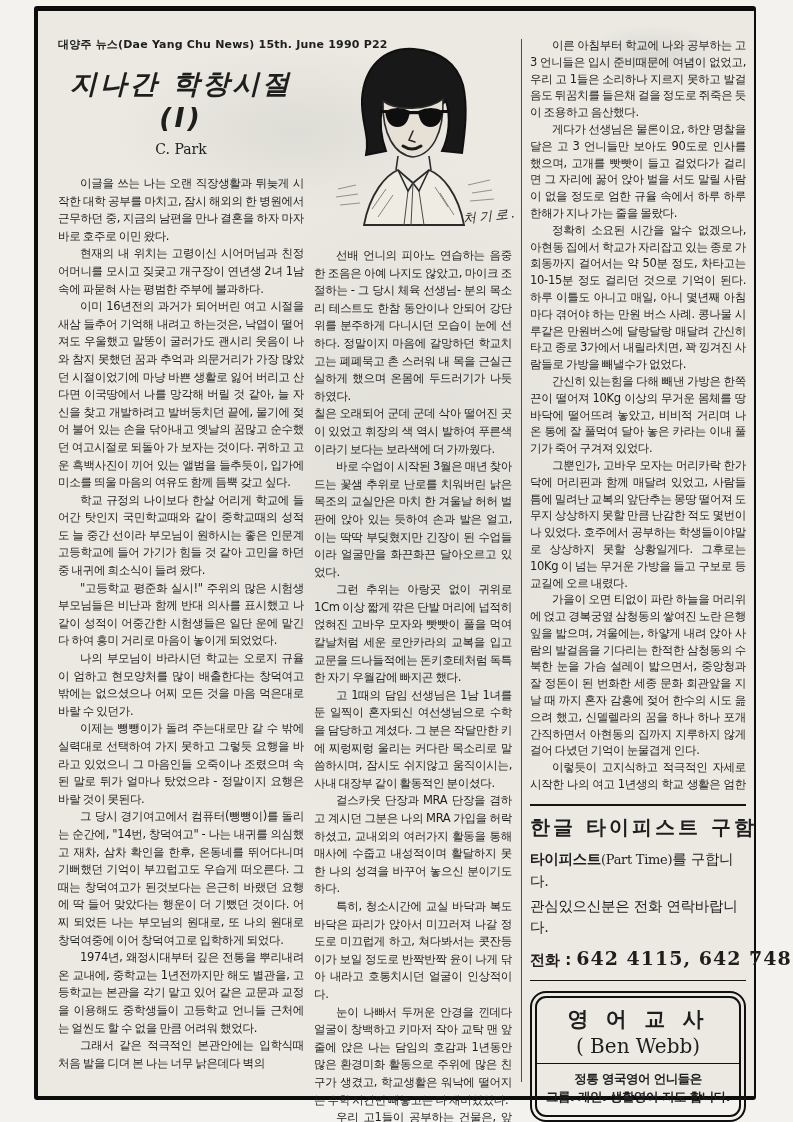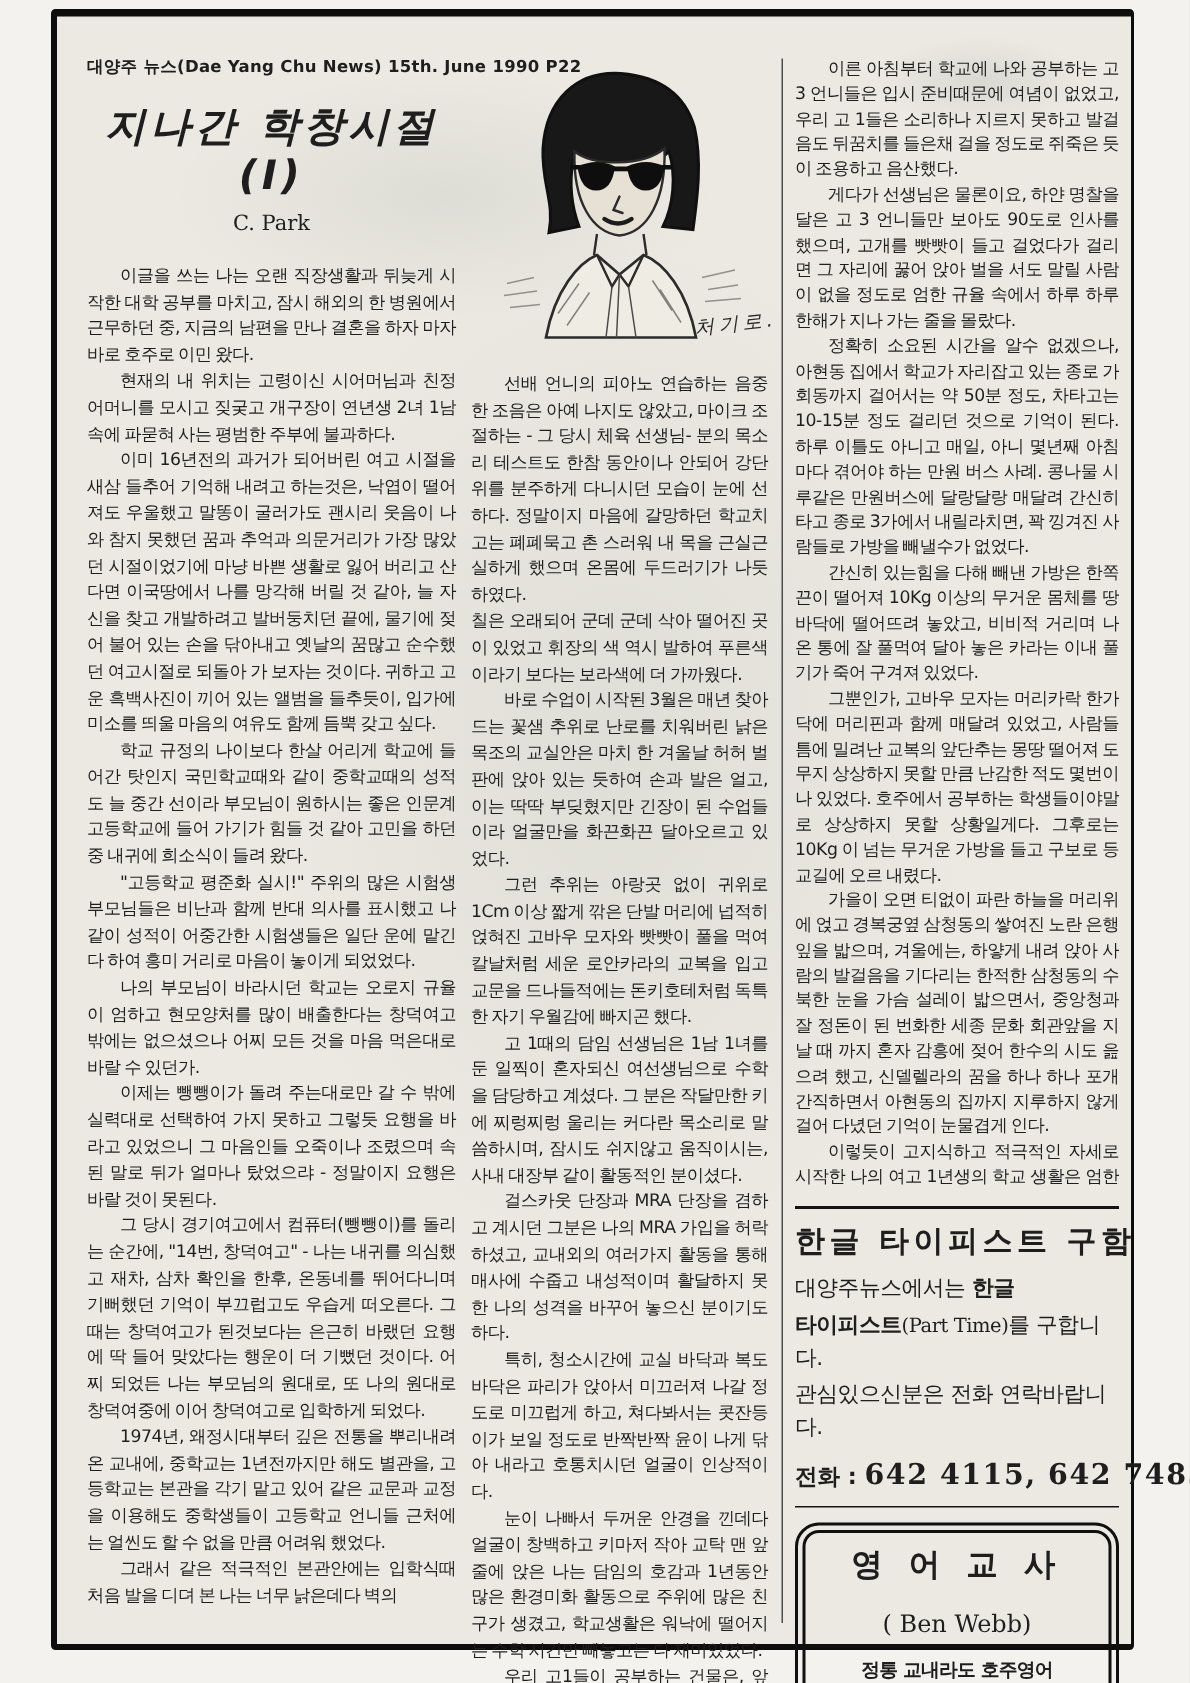--- a/index.html
+++ b/index.html
@@ -74,21 +74,21 @@
 
   .ad2{
     border:2.5px solid #101010;border-radius:16px;padding:3px;
     background:transparent;margin-top:2px;
   }
   .ad2-inner{
     border:2px solid #101010;border-radius:11px;
     padding:7px 5px 9px 5px;text-align:center;
   }
   .ad2-title{font-size:21px;font-weight:bold;letter-spacing:5px;white-space:nowrap;}
-  .ad2-name{font-family:"DejaVu Serif",serif;font-size:16px;margin-top:16px;text-align:center;}
+  .ad2-name{font-family:"DejaVu Serif",serif;font-size:20px;margin-top:1px;text-align:center;}
   .ad2-div{border-top:1.5px solid #101010;margin:5px -5px 6px -5px;}
   .ad2-line{font-size:12.5px;font-weight:bold;letter-spacing:-.5px;line-height:1.45;white-space:nowrap;}
 </style>
 </head>
 <body>
 
 <div class="page-frame">
   <div class="content">
 
     <div class="col col1">
@@ -164,37 +164,36 @@
         <p class="bt">간신히 있는힘을 다해 빼낸 가방은 한쪽 끈이 떨어져 10Kg 이상의 무거운 몸체를 땅바닥에 떨어뜨려 놓았고, 비비적 거리며 나온 통에 잘 풀먹여 달아 놓은 카라는 이내 풀기가 죽어 구겨져 있었다.</p>
         <p class="bt">그뿐인가, 고바우 모자는 머리카락 한가닥에 머리핀과 함께 매달려 있었고, 사람들 틈에 밀려난 교복의 앞단추는 몽땅 떨어져 도무지 상상하지 못할 만큼 난감한 적도 몇번이나 있었다. 호주에서 공부하는 학생들이야말로 상상하지 못할 상황일게다. 그후로는 10Kg 이 넘는 무거운 가방을 들고 구보로 등교길에 오르 내렸다.</p>
         <p class="bt">가을이 오면 티없이 파란 하늘을 머리위에 얹고 경복궁옆 삼청동의 쌓여진 노란 은행잎을 밟으며, 겨울에는, 하얗게 내려 앉아 사람의 발걸음을 기다리는 한적한 삼청동의 수북한 눈을 가슴 설레이 밟으면서, 중앙청과 잘 정돈이 된 번화한 세종 문화 회관앞을 지날 때 까지 혼자 감흥에 젖어 한수의 시도 읊으려 했고, 신델렐라의 꿈을 하나 하나 포개 간직하면서 아현동의 집까지 지루하지 않게 걸어 다녔던 기억이 눈물겹게 인다.</p>
         <p class="bt">이렇듯이 고지식하고 적극적인 자세로 시작한 나의 여고 1년생의 학교 생활은 엄한 규율 속에 잘 적응되어 별 탈없이 많은 친구들과 함께 보낼 수 있었다. (다음호에 계속)</p>
       </div>
 
       <div class="rule"></div>
 
       <div class="ad-typist">
         <div class="ad1-title">한글  타이피스트  구함</div>
-        <p class="ad1-line"><span>대양주뉴스에서는 </span><b>한글</b></p>
         <p class="ad1-line"><b>타이피스트</b><span class="paren">(Part Time)</span><span>를 구합니다.</span></p>
         <p class="ad1-line">관심있으신분은 전화 연락바랍니다.</p>
         <div class="ad1-phone">
           <span class="ph-label">전화 :</span>
           <span class="ph-num">642 4115,  642  7483</span>
         </div>
       </div>
 
       <div class="rule thin"></div>
 
       <div class="ad2">
         <div class="ad2-inner">
           <div class="ad2-title">영 어 교 사</div>
           <div class="ad2-name">( Ben Webb)</div>
           <div class="ad2-div"></div>
-          <div class="ad2-line">정통 교내라도   호주영어</div>
+          <div class="ad2-line">정통 영국영어   언니들은</div>
           <div class="ad2-line">그룹. 개인. 생활영어 지도 합니다.</div>
 
         </div>
       </div>
     </div>
 
   </div>
 </div>
 
 </body></html>

